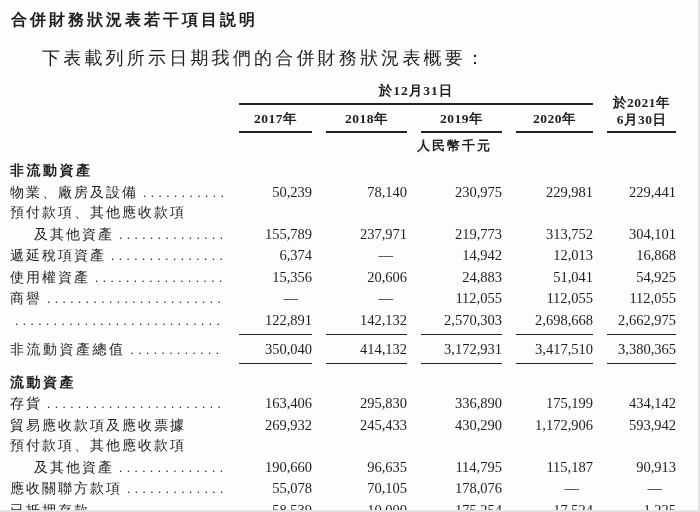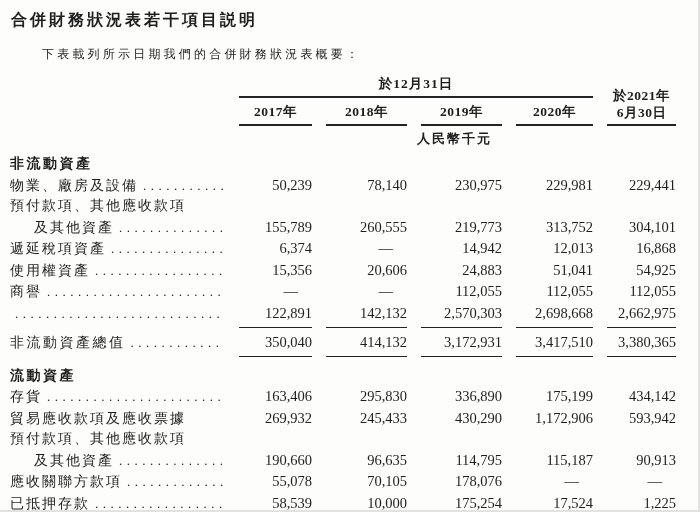--- a/index.html
+++ b/index.html
@@ -12,21 +12,21 @@
     border-right:2px solid #e2e2e0;
     border-bottom:2px solid #e2e2e0;
     box-sizing:border-box;
   }
   .page{width:596px;height:512px;position:relative;}
   .doc-title{
     font-size:16px;font-weight:bold;letter-spacing:3px;
     margin:0;padding:10px 0 0 11px;
   }
   .doc-intro{
-    font-size:12px;letter-spacing:3.2px;
+    font-size:18px;letter-spacing:3.2px;
     margin:0;padding:15px 0 0 42px;
   }
 
   
   .thead{
     display:grid;
     grid-template-columns:225px 87px 95px 95px 91px 83px;
     grid-template-rows:auto auto auto;
     margin-top:12px;
     font-weight:bold;
@@ -151,21 +151,21 @@
       </div>
       <div class="trow item indent">
         <div class="lab">
           <span class="labtext">及其他資產</span>
           <span class="dots">............................................................</span>
         </div>
         <div class="num">
           <span class="cellwrap">155,789</span>
         </div>
         <div class="num">
-          <span class="cellwrap">260,555</span>
+          <span class="cellwrap">237,971</span>
         </div>
         <div class="num">
           <span class="cellwrap">219,773</span>
         </div>
         <div class="num">
           <span class="cellwrap">313,752</span>
         </div>
         <div class="num">
           <span class="cellwrap">304,101</span>
         </div>

